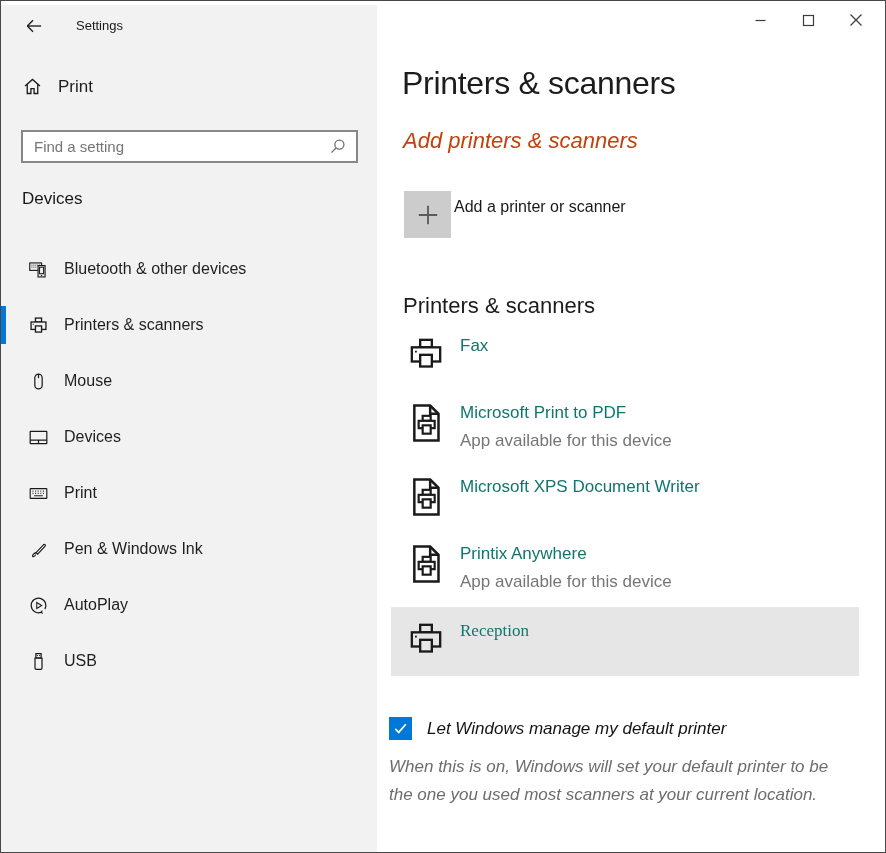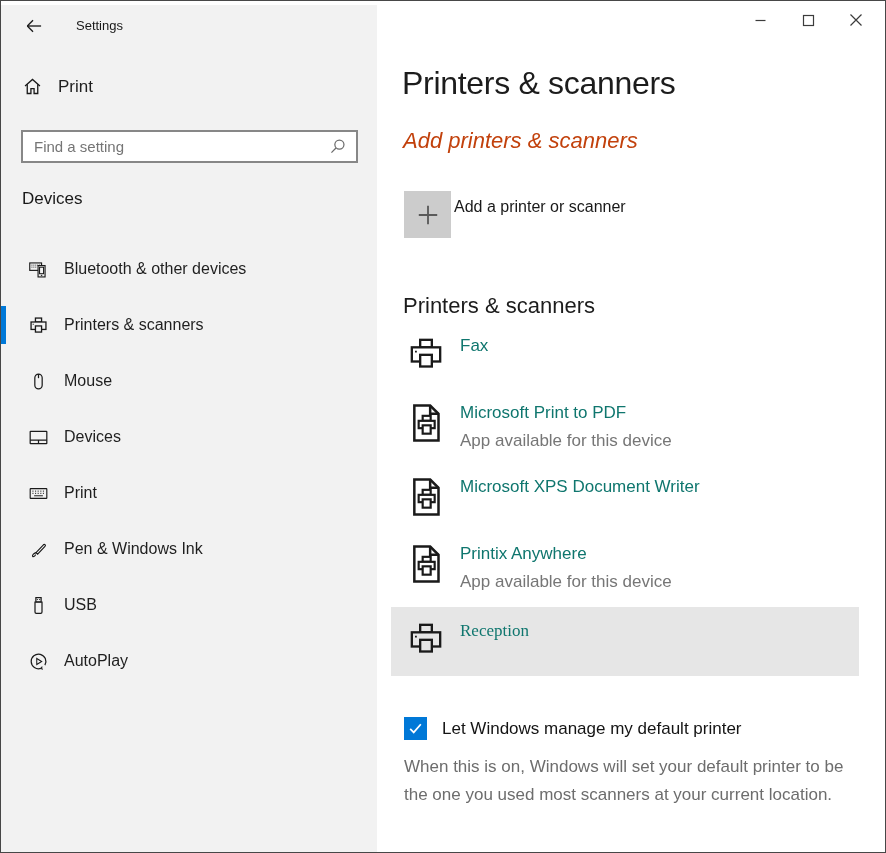--- a/index.html
+++ b/index.html
@@ -93,21 +93,21 @@
   .printer-row {
     display:flex; gap:14px; align-items:flex-start;
     padding:9px 10px 9px 15px; margin-bottom:5px; min-height:62px;
     cursor:pointer;
   }
   .printer-row.selected { background:#e6e6e6; min-height:68px; padding-top:12px; padding-bottom:13px;font-family:Liberation Serif, serif; }
   .printer-row .p-ico { width:40px; height:44px; flex:0 0 auto; }
   .printer-name { font-size:17px; color:#0f766e; line-height:1.3; padding-top:1px; }
   .printer-status { font-size:17px; color:#767676; line-height:1.3; margin-top:6px; }
 
-  .default-printer { position:absolute; left:403px; top:716px; width:452px; }
+  .default-printer { position:absolute; left:388px; top:716px; width:452px;font-style:italic; }
   .checkbox-row { display:flex; align-items:center; gap:15px; cursor:pointer; }
   .checkbox {
     width:23px; height:23px; background:#0078d7; flex:0 0 auto;
     display:flex; align-items:center; justify-content:center;
   }
   .checkbox-row .label { font-size:17px; color:#141414; }
   .default-desc {
     margin-top:13px; font-size:17px; color:#6d6d6d; line-height:1.63;
     width:452px;
   }
@@ -217,37 +217,37 @@
             <path d="M9.2 15.6 L17.6 6.6 Q18.6 5.6 19.5 6.5 Q20.4 7.4 19.4 8.4 L11 17.4 Z"></path>
             <path d="M9.2 15.6 C6.4 16.6 4.5 18.6 5.3 19.8 C6.1 20.9 8.4 19.5 8.7 17.7"></path>
           </svg>
         </span>
         <span class="label">Pen &amp; Windows Ink</span>
       </div>
 
       <div class="nav-item">
         <span class="ico">
           <svg width="21" height="21" viewBox="0 0 24 24" fill="none" stroke="#1a1a1a" stroke-width="1.4">
+            <path d="M14.8 19.9 A8.4 8.4 0 1 1 19.3 16.2"></path>
+            <path d="M14.6 20 L17 20.8 M14.6 20 L16.4 17.8" stroke-width="1.2"></path>
+            <path d="M10 8.6 V15.4 L15.6 12 Z" stroke-width="1.2"></path>
+          </svg>
+        </span>
+        <span class="label">AutoPlay</span>
+      </div>
+
+      <div class="nav-item">
+        <span class="ico">
+          <svg width="21" height="21" viewBox="0 0 24 24" fill="none" stroke="#1a1a1a" stroke-width="1.4">
             <rect x="9" y="3" width="6" height="5"></rect>
             <path d="M10.7 4.6 v1.2 M13.3 4.6 v1.2" stroke-width="1.1"></path>
             <path d="M8 8 H16 V19.5 Q16 21 14.5 21 H9.5 Q8 21 8 19.5 Z"></path>
           </svg>
         </span>
         <span class="label">USB</span>
-      </div>
-
-      <div class="nav-item">
-        <span class="ico">
-          <svg width="21" height="21" viewBox="0 0 24 24" fill="none" stroke="#1a1a1a" stroke-width="1.4">
-            <path d="M14.8 19.9 A8.4 8.4 0 1 1 19.3 16.2"></path>
-            <path d="M14.6 20 L17 20.8 M14.6 20 L16.4 17.8" stroke-width="1.2"></path>
-            <path d="M10 8.6 V15.4 L15.6 12 Z" stroke-width="1.2"></path>
-          </svg>
-        </span>
-        <span class="label">AutoPlay</span>
       </div>
 
     </div>
   </div>
 
   <div class="caption-buttons">
     <div class="caption-btn">
       <span>
         <svg width="13" height="13" viewBox="0 0 13 13" fill="none" stroke="#3c3c3c" stroke-width="1.2">
           <path d="M1.5 6.5 H11.5"></path>

